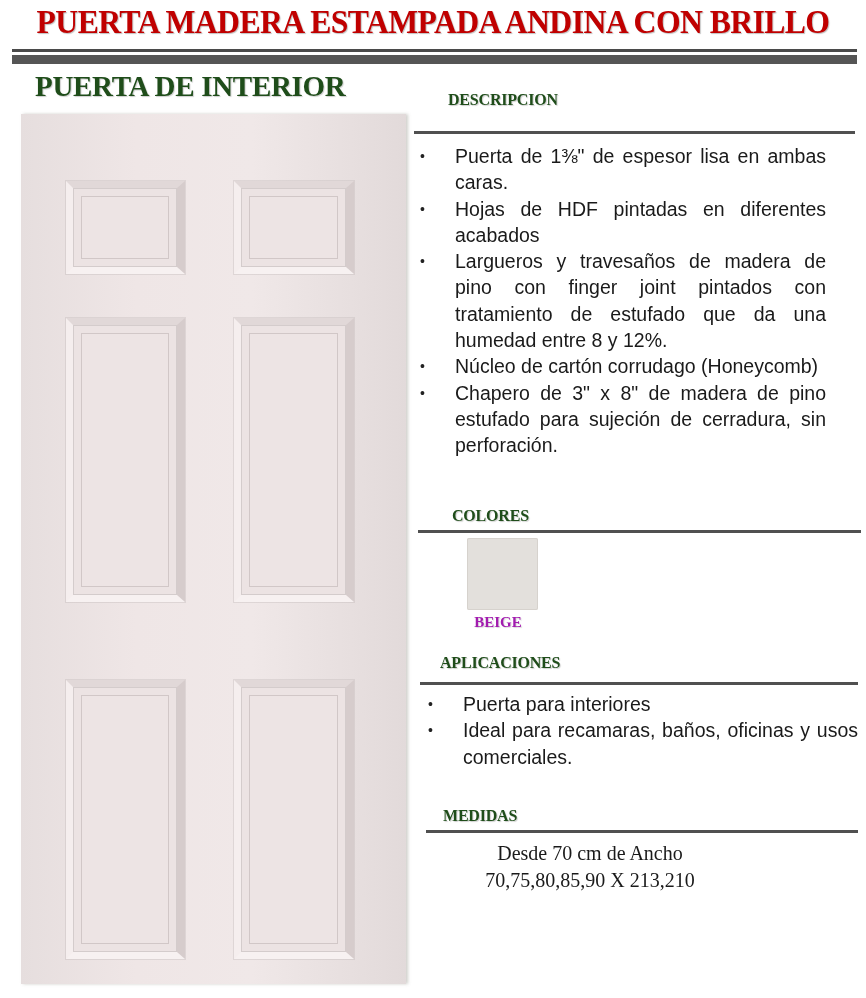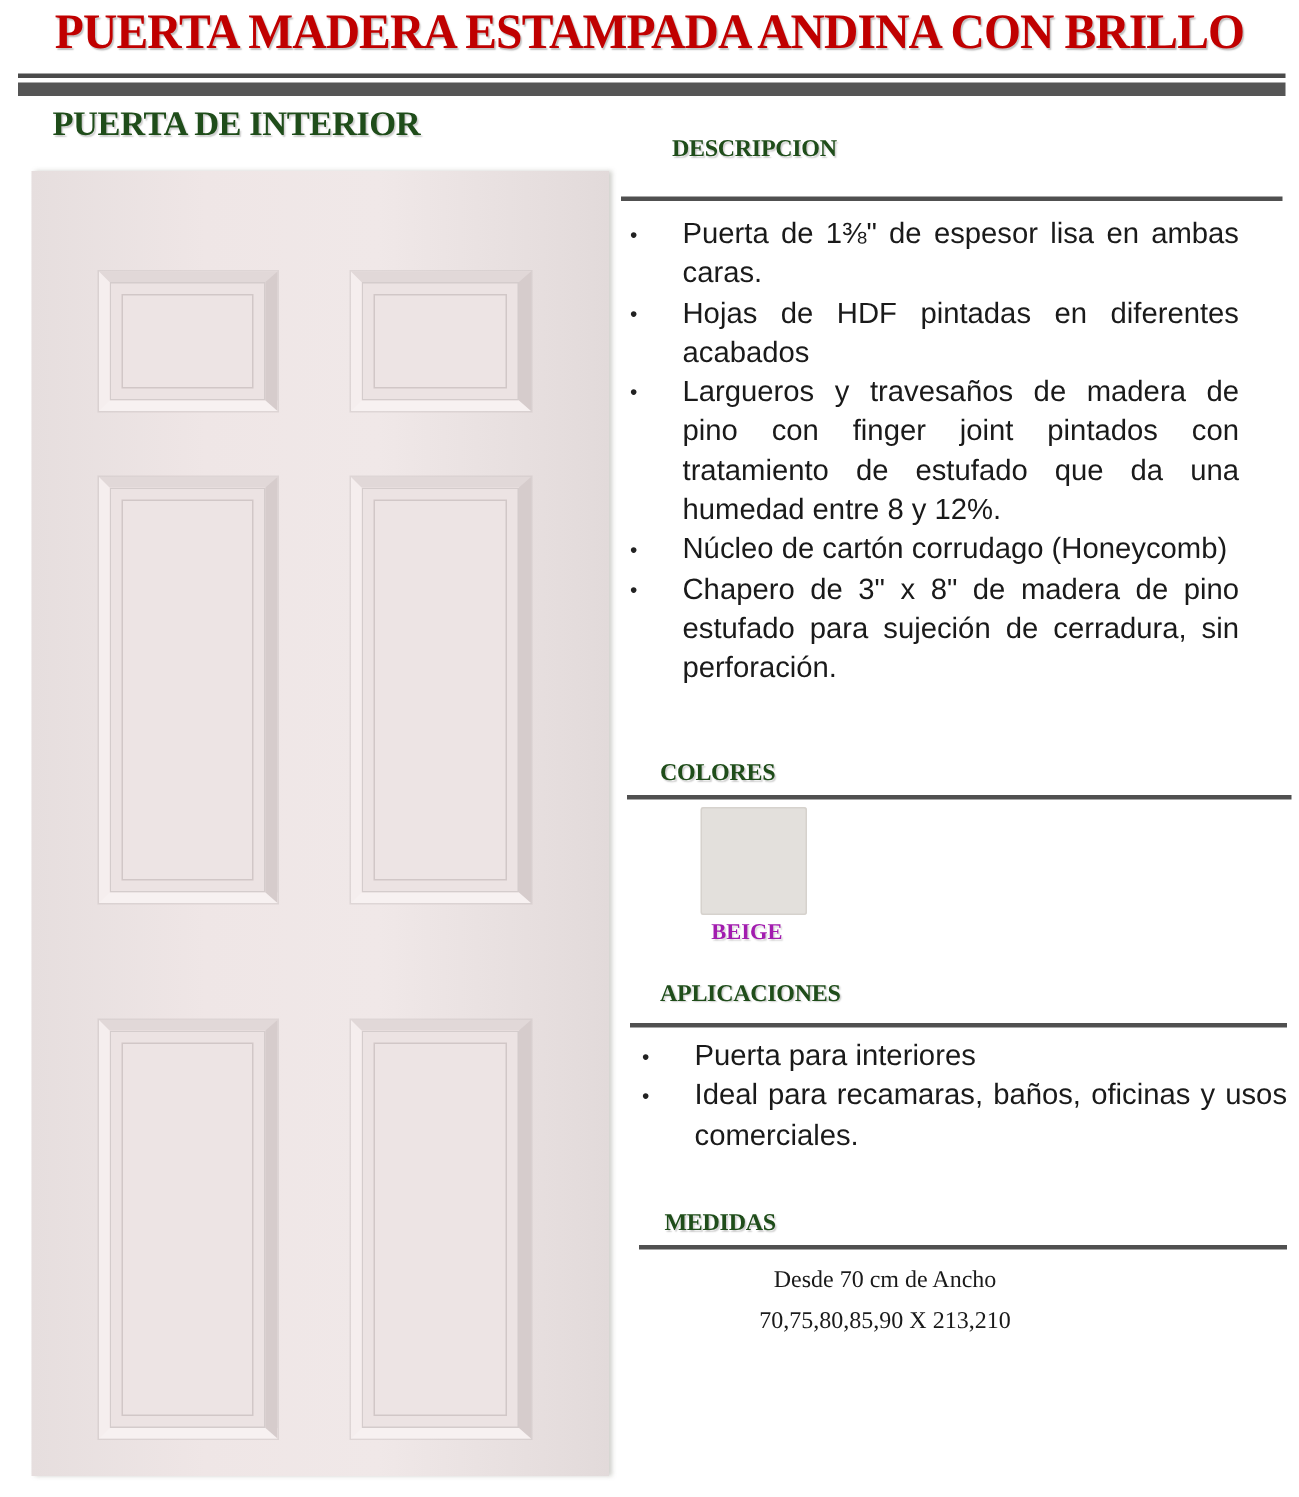--- a/index.html
+++ b/index.html
@@ -11,21 +11,21 @@
     font-family: "Liberation Serif", serif; font-weight: bold; font-size: 33px;
     color: #c00000; letter-spacing: -0.6px; white-space: nowrap;
     text-shadow: 1px 1px 1px rgba(0,0,0,0.25);
     transform: scaleX(0.96); transform-origin: center;
   }
   .rule-thin { position: absolute; left: 12px; width: 845px; top: 49px; height: 3px; background: #4a4a4a; }
   .rule-thick { position: absolute; left: 12px; width: 845px; top: 55px; height: 9px; background: #555555; }
 
   .subtitle {
     position: absolute; left: 35px; top: 70px;
-    font-family: "Liberation Serif", serif; font-weight: bold; font-size: 23px;
+    font-family: "Liberation Serif", serif; font-weight: bold; font-size: 29px;
     color: #1f4d1a; letter-spacing: -0.3px;
     text-shadow: 1px 1px 1px rgba(0,0,0,0.2);
     text-align: center;
   }
 
   
   .door {
     position: absolute; left: 21px; top: 114px; width: 385px; height: 870px;
     background: linear-gradient(90deg, #e6dede 0%, #efe6e6 30%, #f0e8e8 60%, #e2dada 100%);
     box-shadow: 2px 0 3px rgba(120,120,110,0.35);
@@ -67,21 +67,21 @@
     box-shadow: inset 0 0 0 1px #d6d2cd;
   }
   .swatch-label {
     position: absolute; left: 467px; top: 614px; width: 62px; text-align: center;
     font-family: "Liberation Serif", serif; font-weight: bold; font-size: 15px;
     color: #a21caf; text-shadow: 1px 1px 1px rgba(0,0,0,0.15);
   }
 
   .medidas {
     position: absolute; left: 440px; top: 840px; width: 300px; text-align: center;
-    font-family: "Liberation Serif", serif; font-size: 16px; line-height: 27px; color: #1a1a1a;
+    font-family: "Liberation Serif", serif; font-size: 20px; line-height: 27px; color: #1a1a1a;
   }
 </style>
 </head>
 <body>
 
 <div class="title">PUERTA MADERA ESTAMPADA ANDINA CON BRILLO</div>
 <div class="rule-thin"></div>
 <div class="rule-thick"></div>
 
 <div class="subtitle">PUERTA DE INTERIOR</div>
@@ -98,21 +98,21 @@
 <div class="section-head" style="left:448px; top:91px;">DESCRIPCION</div>
 <div class="section-rule" style="left:414px; top:131px; width:441px;"></div>
 <ul class="bullets" style="left:420px; top:143px; width:406px;">
   <li>Puerta de 1⅜" de espesor lisa en ambas caras.</li>
   <li>Hojas de HDF pintadas en diferentes acabados</li>
   <li>Largueros y travesaños de madera de pino con finger joint pintados con tratamiento de estufado que da una humedad entre 8 y 12%.</li>
   <li>Núcleo de cartón corrudago (Honeycomb)</li>
   <li>Chapero de 3" x 8" de madera de pino estufado para sujeción de cerradura, sin perforación.</li>
 </ul>
 
-<div class="section-head" style="left:440px; top:507px;">COLORES</div>
+<div class="section-head" style="left:452px; top:507px;">COLORES</div>
 <div class="section-rule" style="left:418px; top:530px; width:443px;"></div>
 <div class="swatch" title="BEIGE"></div>
 <div class="swatch-label">BEIGE</div>
 
 <div class="section-head" style="left:440px; top:654px;">APLICACIONES</div>
 <div class="section-rule" style="left:420px; top:682px; width:438px;"></div>
 <ul class="bullets" style="left:428px; top:691px; width:430px;">
   <li>Puerta para interiores</li>
   <li>Ideal para recamaras, baños, oficinas y usos comerciales.</li>
 </ul>

